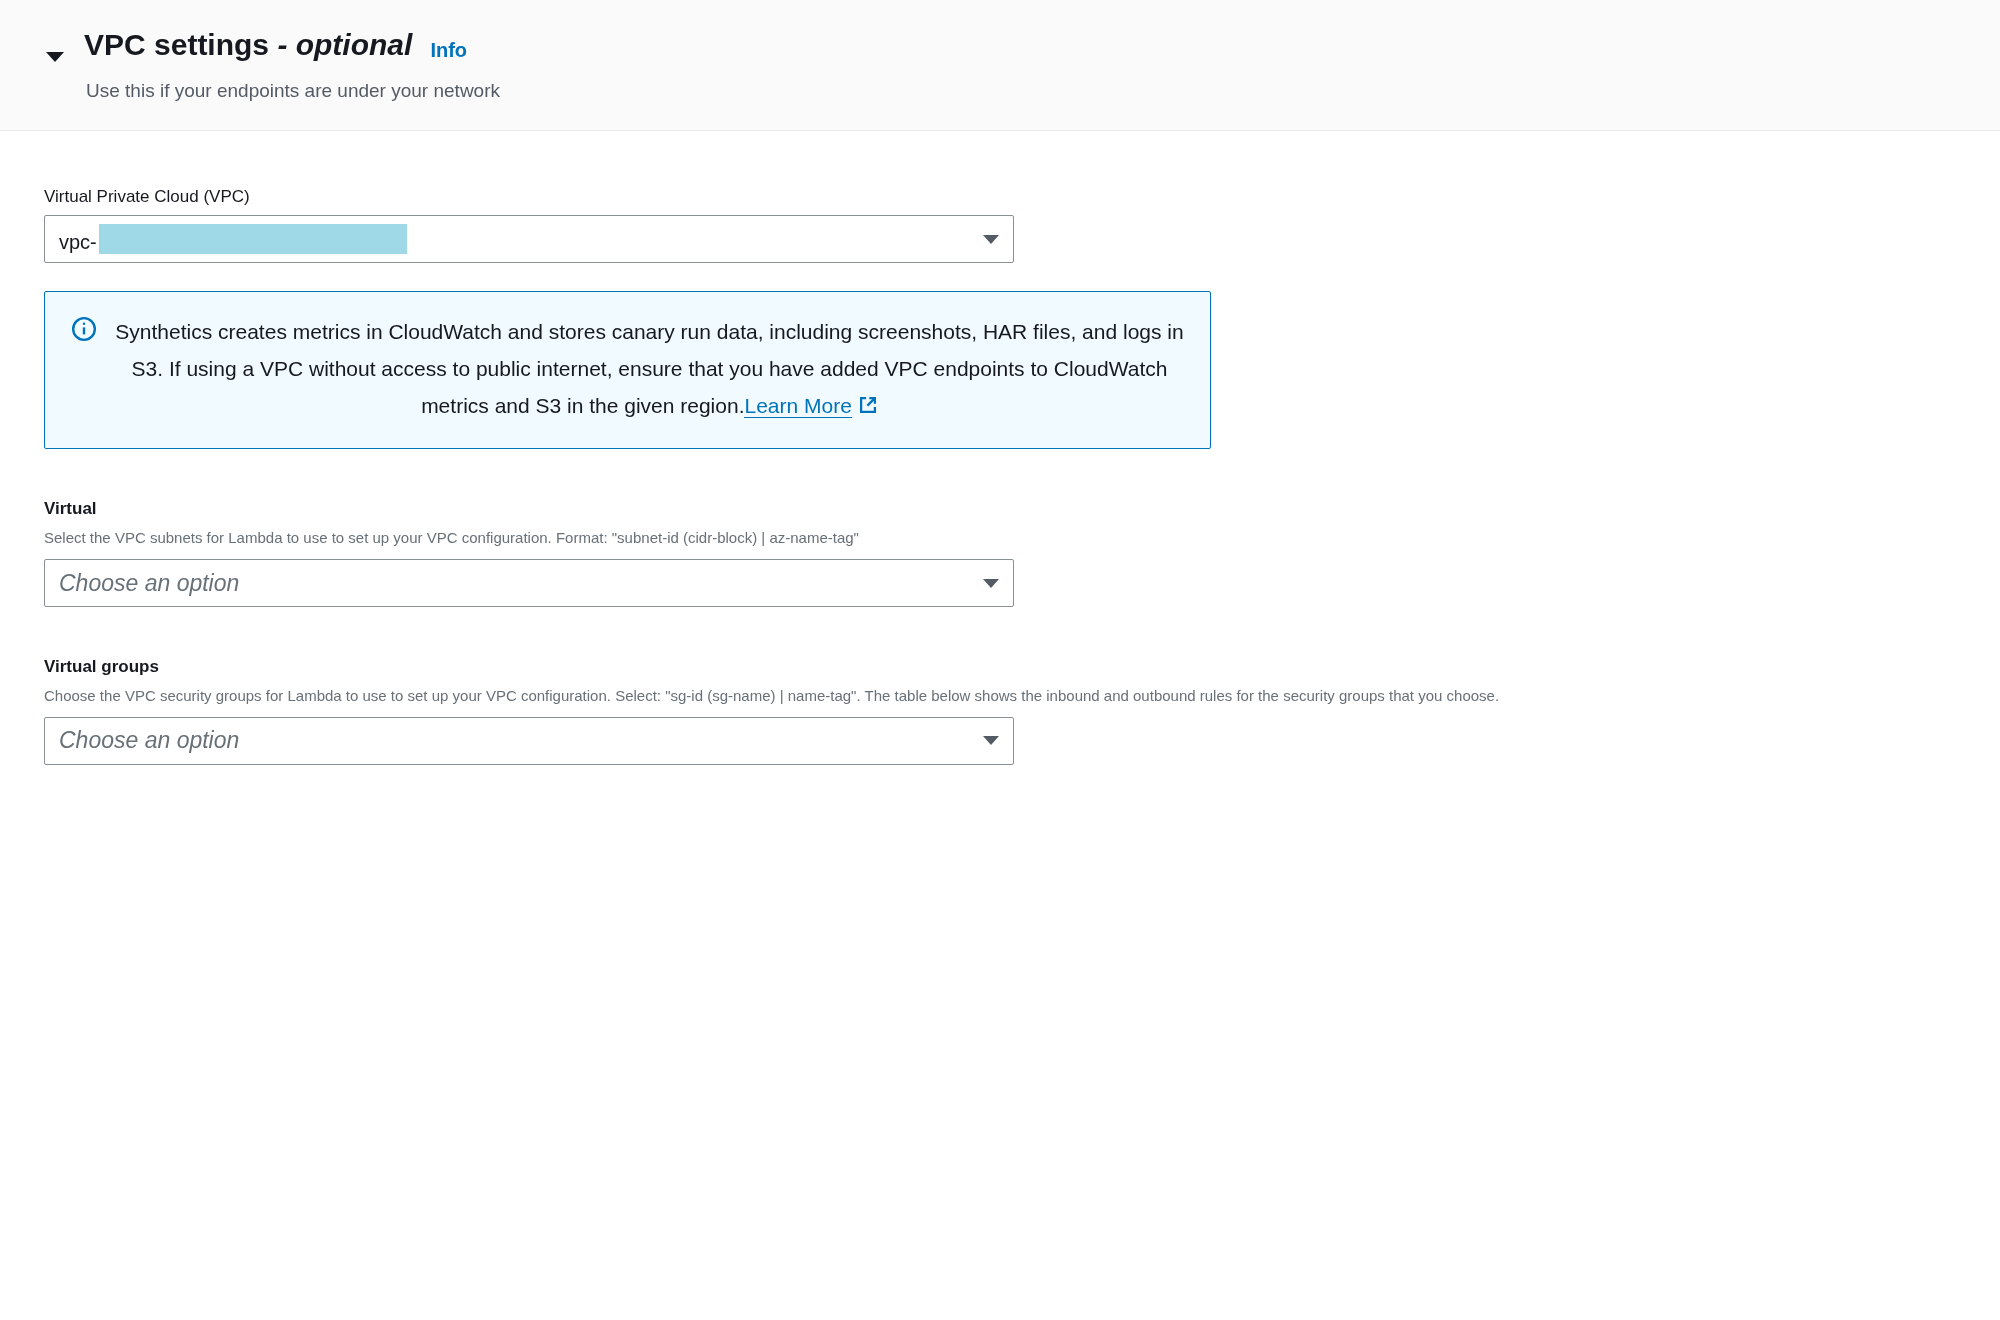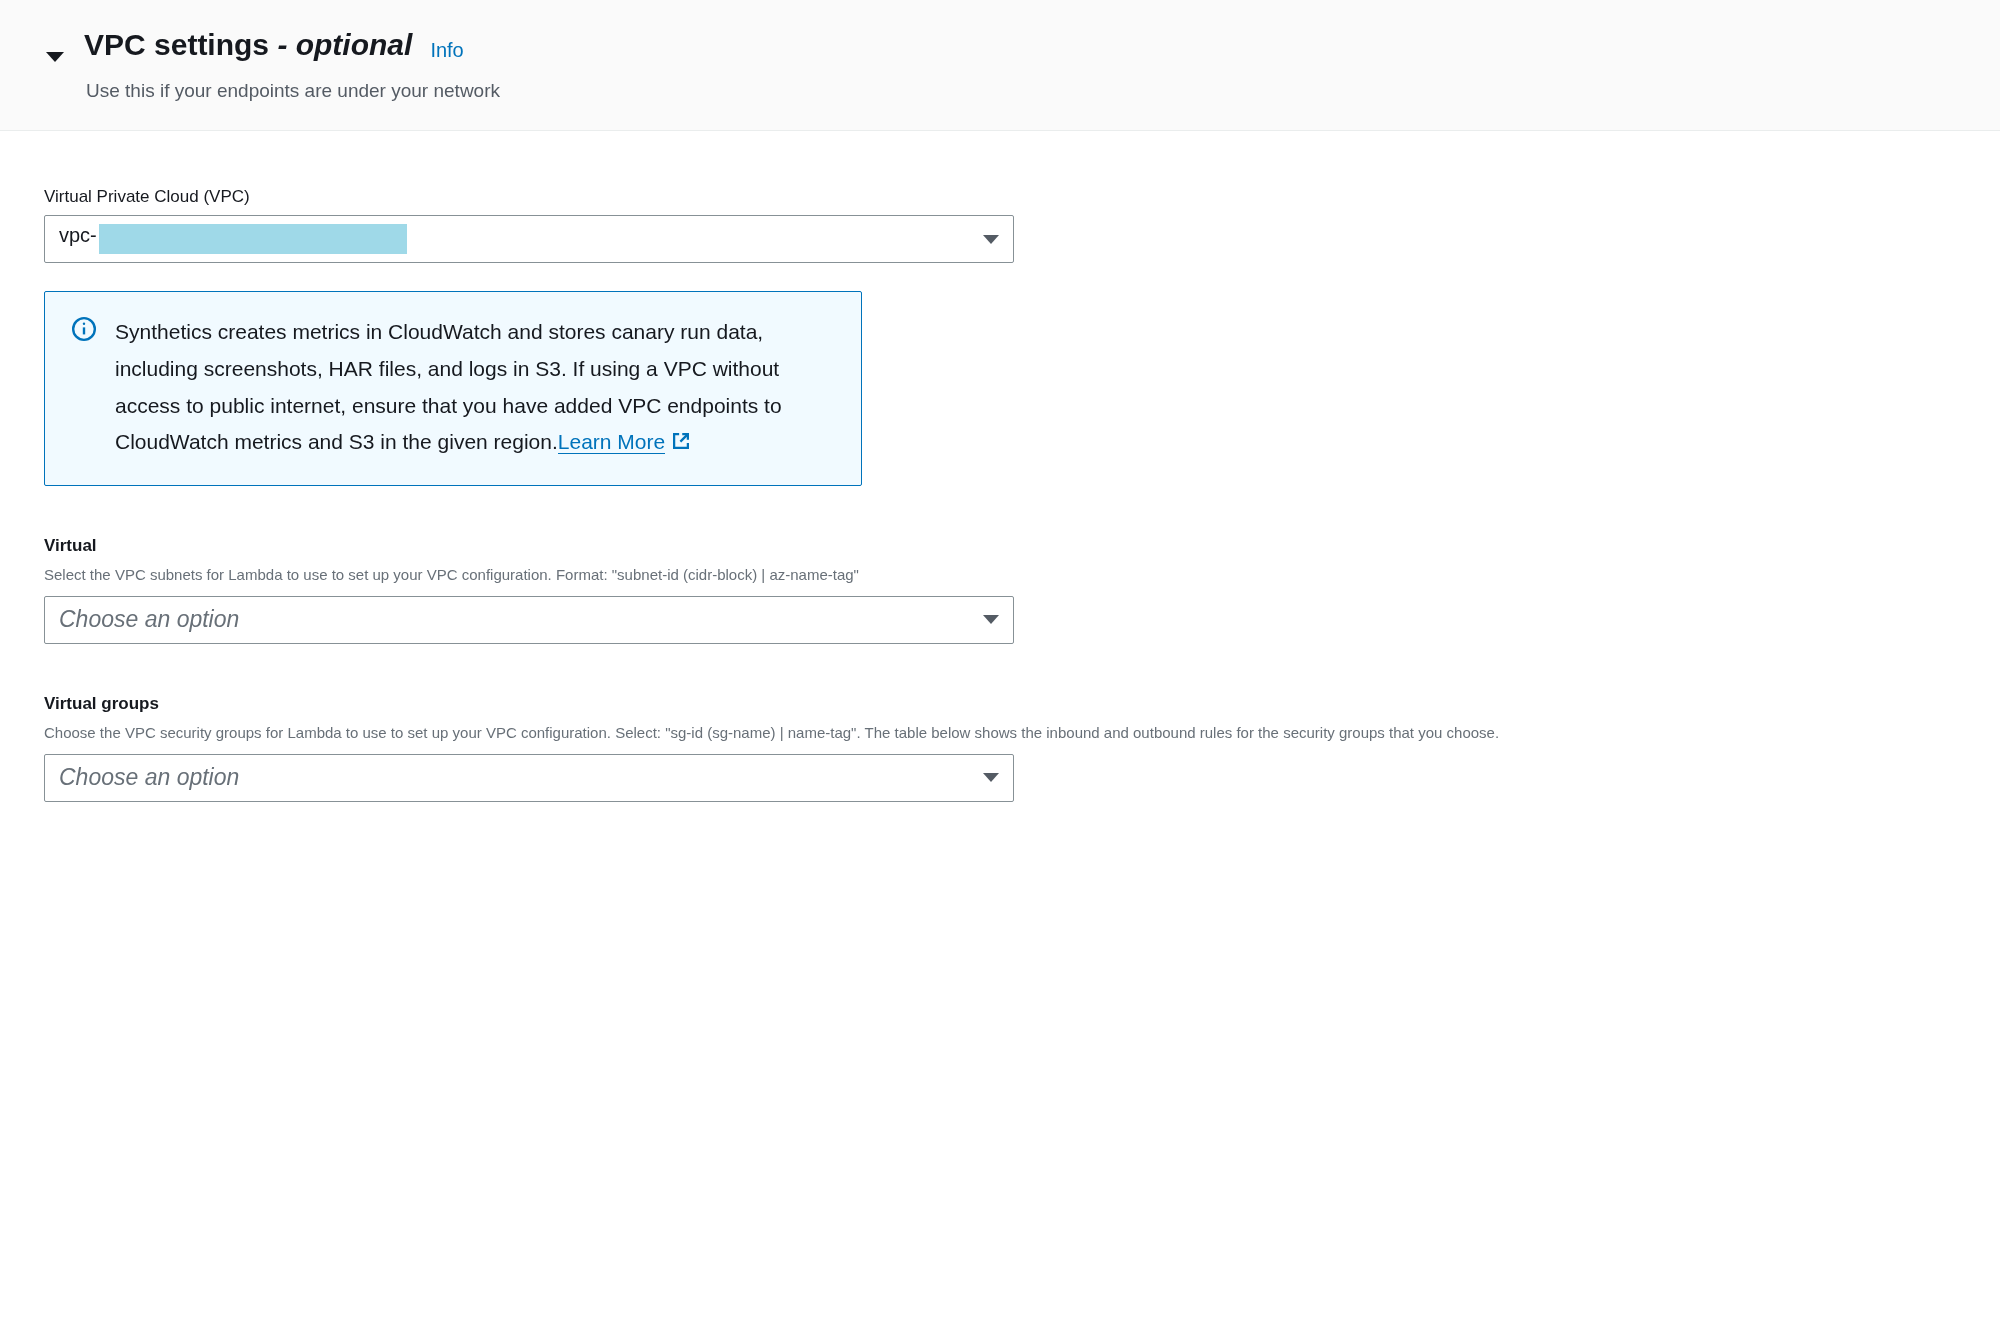--- a/index.html
+++ b/index.html
@@ -30,21 +30,21 @@
     font-size: 30px;
     font-weight: 700;
     color: #16191f;
   }
   .section-title .optional {
     font-style: italic;
     font-weight: 700;
   }
   .info-link {
     font-size: 20px;
-    font-weight: 400;
+    font-weight: 700;
     color: #0073bb;
     margin-left: 8px;
     cursor: pointer;
   }
   .section-sub {
     font-size: 19px;
     color: #545b64;
     margin-top: 18px;
     margin-left: 40px;
   }
@@ -77,50 +77,51 @@
     align-items: center;
     justify-content: space-between;
     padding: 0 14px;
     cursor: pointer;
     background: #ffffff;
   }
   .select-value {
     font-size: 20px;
     color: #16191f;
     display: flex;
-    align-items: flex-start;
+    align-items: flex-end;
   }
   .select-placeholder {
     font-size: 23px;
     font-style: italic;
     color: #687078;
   }
   .select-caret {
     width: 0; height: 0;
     border-left: 8px solid transparent;
     border-right: 8px solid transparent;
     border-top: 9px solid #545b64;
   }
   .redact {
     display: inline-block;
     width: 308px;
     height: 30px;
     background: #9fd9e8;
     margin-left: 2px;
   }
   .alert {
-    width: 818px;
+    width: 1167px;
     max-width: 100%;
     border: 1px solid #0073bb;
     background: #f1faff;
     border-radius: 2px;
     padding: 22px 26px;
     margin-top: 28px;
     display: flex;
     gap: 18px;
+    text-align: center;
   }
   .alert-icon {
     flex: 0 0 auto;
     width: 26px;
     height: 26px;
     margin-top: 2px;
   }
   .alert-text {
     font-size: 21px;
     line-height: 1.75;

